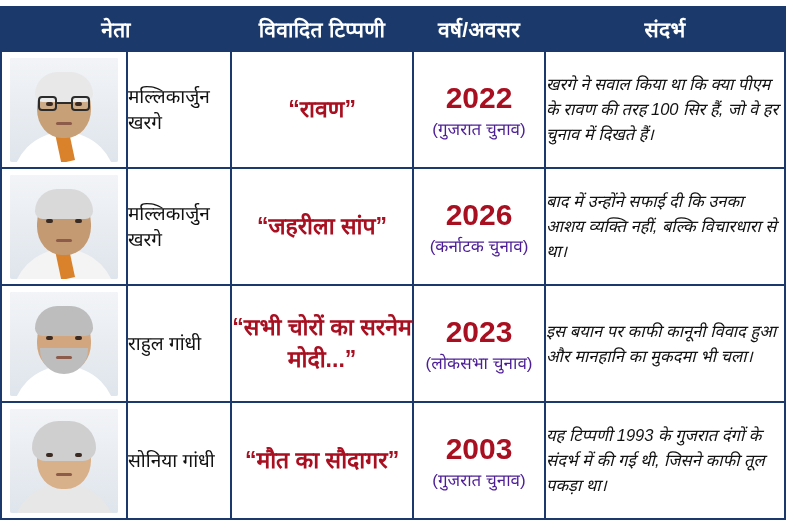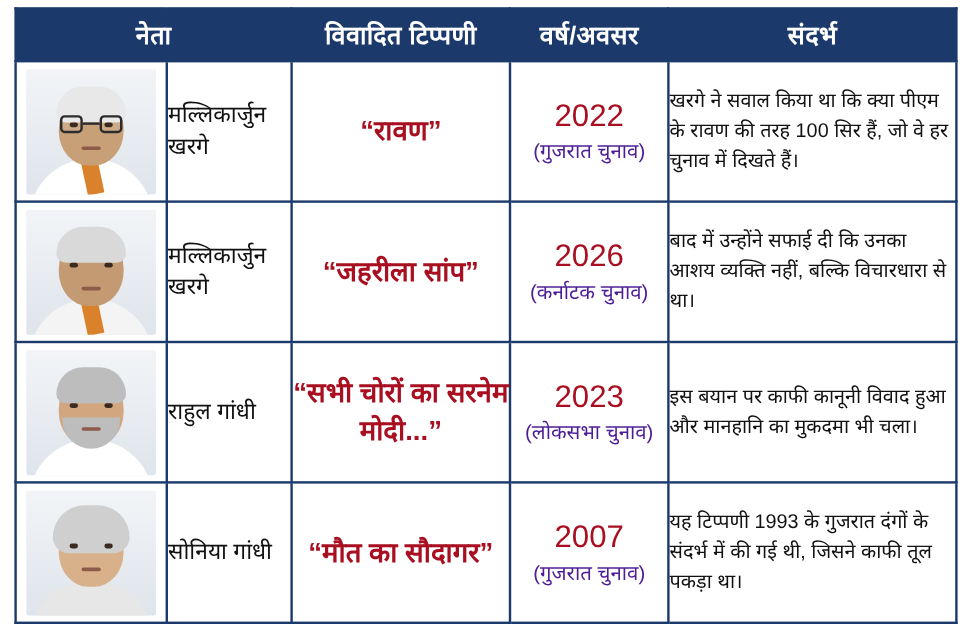--- a/index.html
+++ b/index.html
@@ -10,21 +10,21 @@
   body {
     width: 800px;
     height: 526px;
     font-family: "Liberation Sans", sans-serif;
     overflow: hidden;
   }
   .sheet {
     width: 800px;
     height: 526px;
     box-sizing: border-box;
-    padding: 6px 8px 8px 12px;
+    padding: 6px 8px 8px 0;
     background: #ffffff;
   }
   table.grid {
     width: 784px;
     height: 512px;
     border-collapse: collapse;
     table-layout: fixed;
   }
   table.grid th, table.grid td {
     border: 2px solid #1b3a6b;
@@ -70,36 +70,37 @@
     font-size: 23px;
     line-height: 1.35;
     padding: 2px 6px;
   }
   td.year-cell {
     text-align: center;
     padding: 2px 4px;
   }
   .year-main {
     color: #a80f20;
-    font-weight: normal;
-    font-size: 26px;
+    font-weight: bold;
+    font-size: 30px;
     line-height: 1.3;
   }
   .year-sub {
     color: #4c1d95;
     font-size: 17px;
     line-height: 1.35;
     margin-top: 2px;
   }
   td.ref-cell {
     font-size: 16.5px;
     color: #111111;
     line-height: 1.5;
     padding: 8px 10px;
     text-align: left;
+    font-style: italic;
   }
 
   
   .portrait {
     position: relative;
     width: 108px;
     height: 104px;
     margin: 0 auto;
     overflow: hidden;
     background: #e9edf2;
@@ -327,21 +328,21 @@
             <div class="head" style="background:#d8b08a;"></div>
             <div class="hair" style="background:#cfcfcf; width:64px; height:40px; top:12px; border-radius:32px 32px 16px 16px;"></div>
             <div class="eye l"></div>
             <div class="eye r"></div>
             <div class="mouth"></div>
           </div>
         </td>
         <td class="name-cell">सोनिया गांधी</td>
         <td class="quote-cell">“मौत का सौदागर”</td>
         <td class="year-cell">
-          <div class="year-main">2007</div>
+          <div class="year-main">2003</div>
           <div class="year-sub">(गुजरात चुनाव)</div>
         </td>
         <td class="ref-cell">यह टिप्पणी 1993 के गुजरात दंगों के संदर्भ में की गई थी, जिसने काफी तूल पकड़ा था।</td>
       </tr>
 
     </tbody>
   </table>
 </div>
 
 </body></html>

